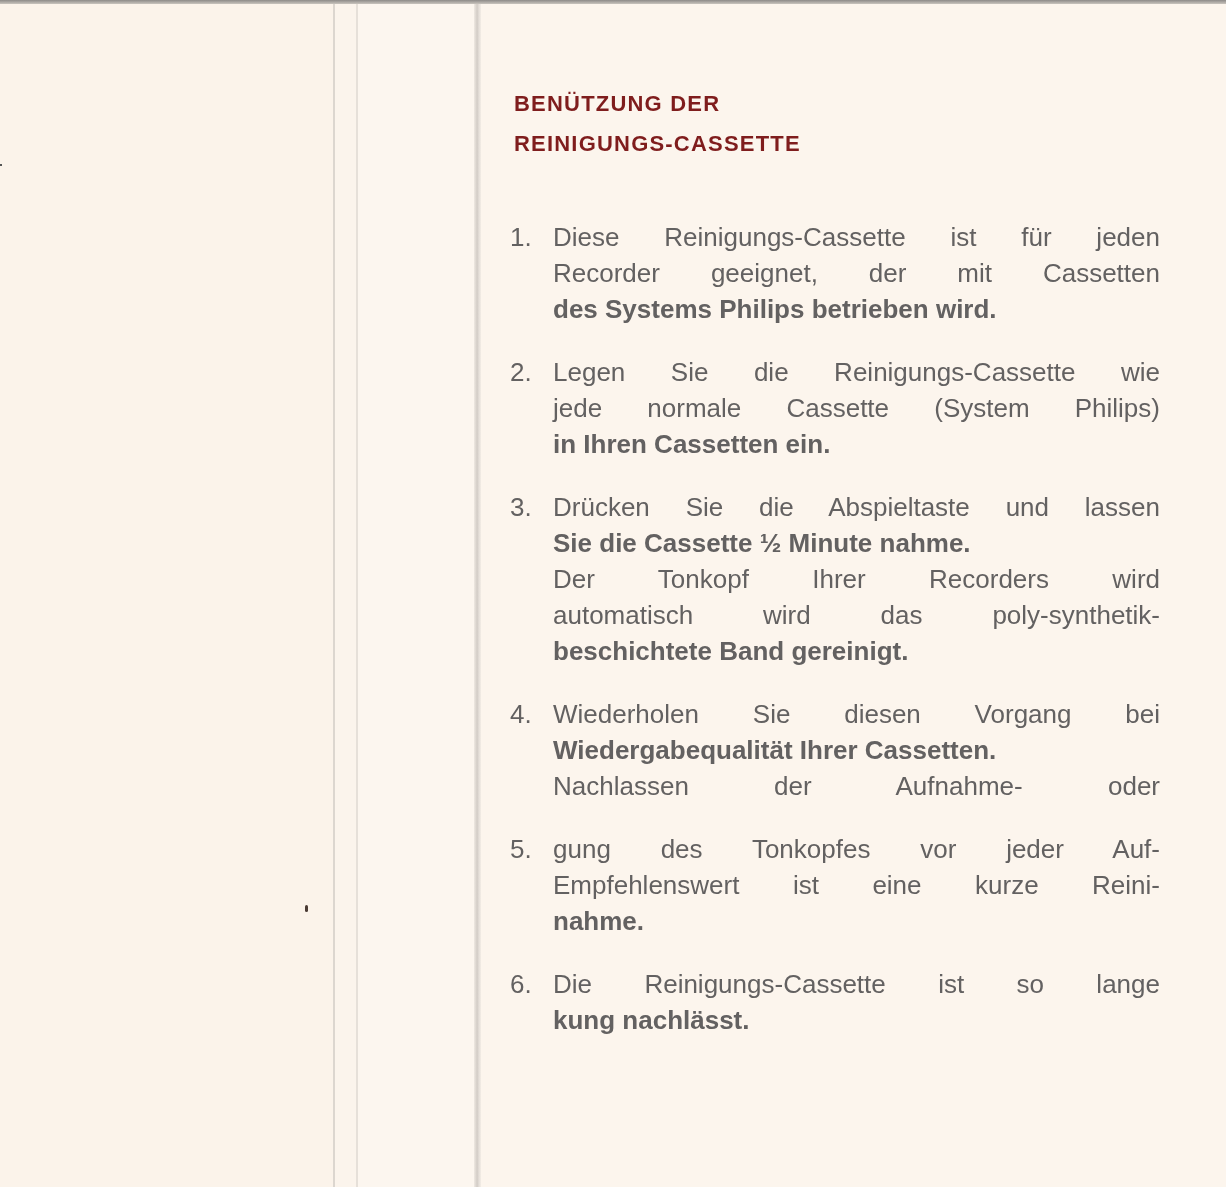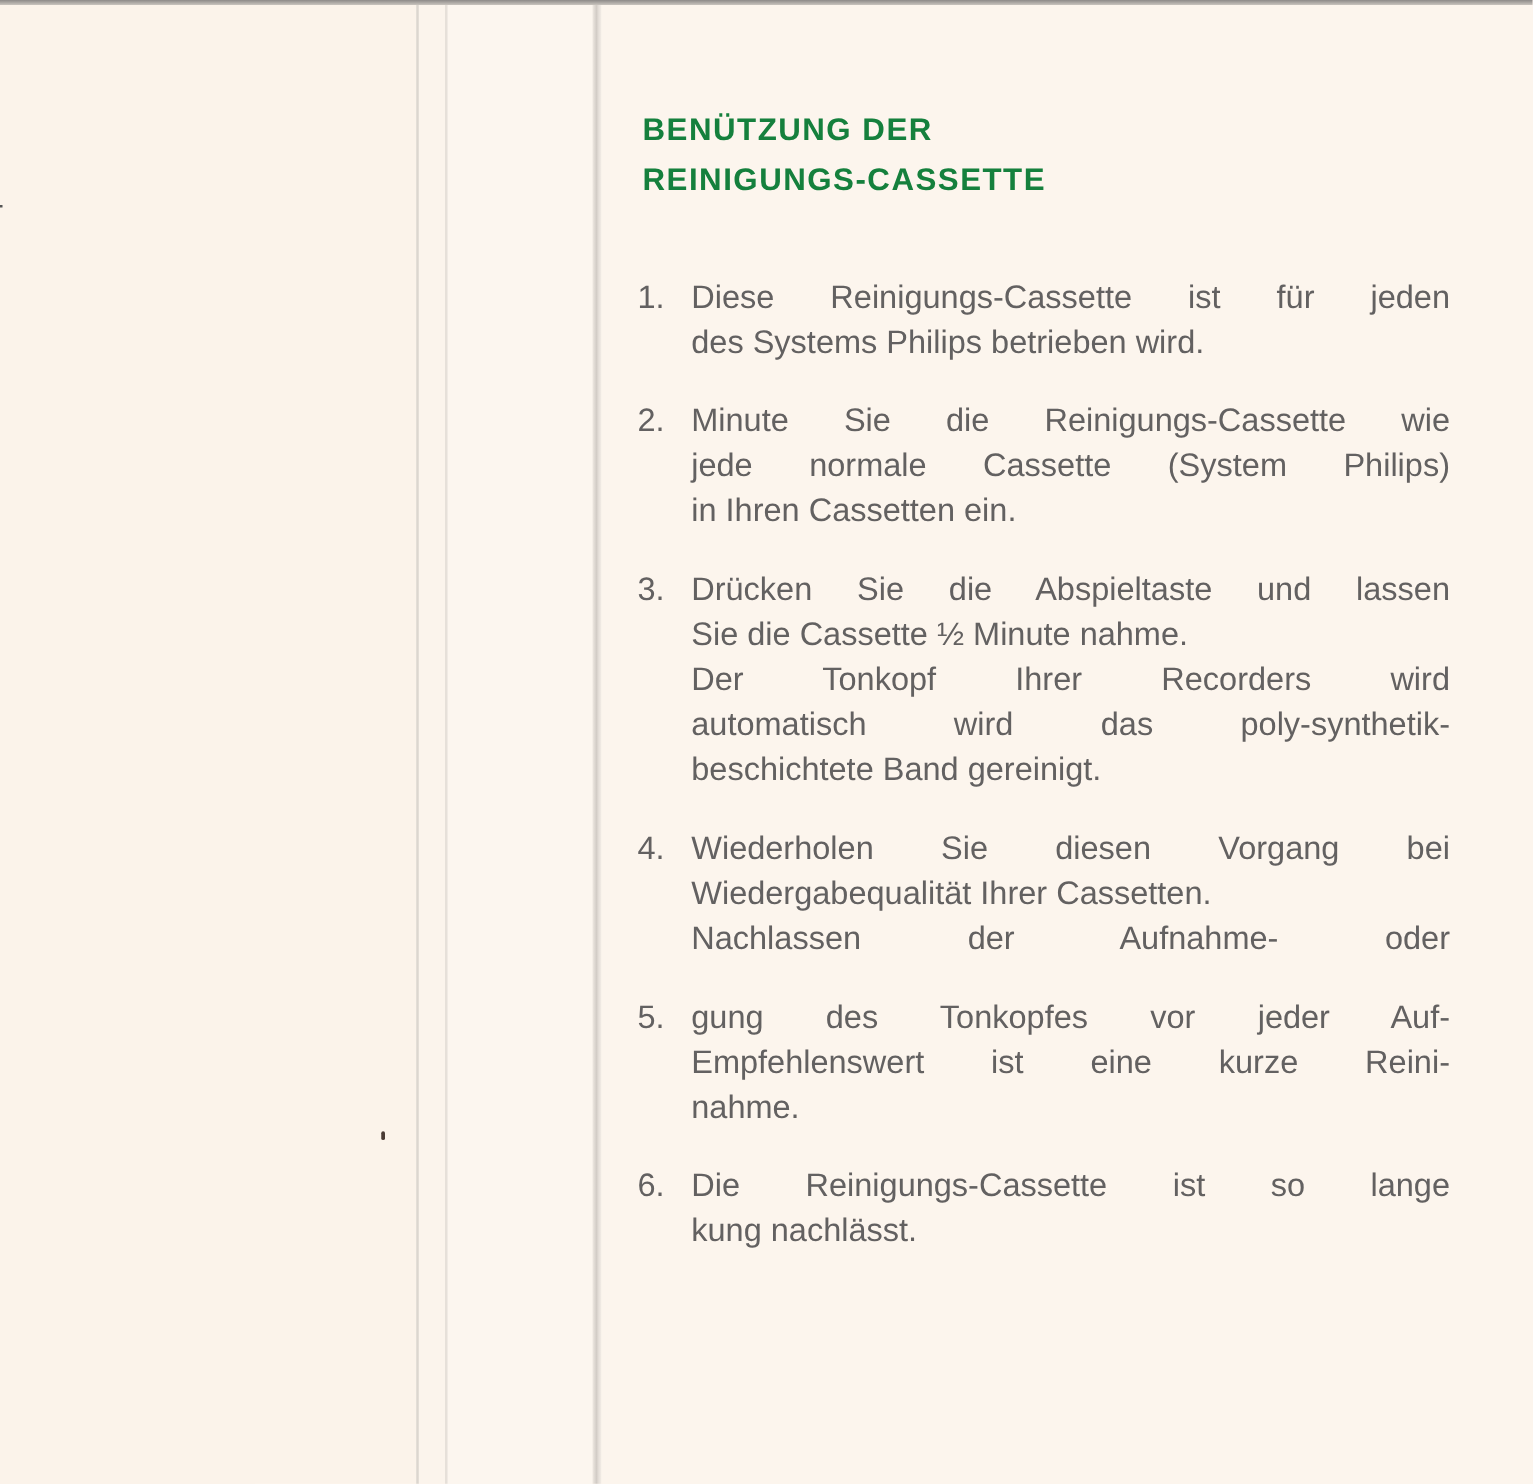--- a/index.html
+++ b/index.html
@@ -63,23 +63,23 @@
       left: 0; top: 164px;
       width: 2px; height: 2px;
       background: #555;
     }
 
     .title {
       position: absolute;
       left: 514px;
       top: 84px;
       margin: 0;
-      color: #15803d;
+      color: #7f1d1d;
       font-weight: bold;
-      font-size: 25px;
+      font-size: 22px;
       line-height: 40px;
       letter-spacing: 1.2px;
     }
     .title span { display: block; }
 
     .steps {
       position: absolute;
       left: 510px;
       top: 219px;
       width: 650px;
@@ -101,20 +101,21 @@
       top: 0;
     }
     .step-line {
       display: block;
       text-align: justify;
       text-align-last: justify;
       white-space: nowrap;
     }
     .step-line.last {
       text-align-last: left;
+      font-weight: bold;
     }
   </style>
 </head>
 <body>
 
 <div class="top-edge"></div>
 
 <div class="panel panel-left"></div>
 <div class="panel panel-spine"></div>
 <div class="panel panel-middle"></div>
@@ -129,25 +130,26 @@
 
 <h1 class="title">
   <span>BENÜTZUNG DER</span>
   <span>REINIGUNGS-CASSETTE</span>
 </h1>
 
 <ol class="steps">
   <li class="step">
     <span class="step-number">1.</span>
     <span class="step-line">Diese Reinigungs-Cassette ist für jeden</span>
+    <span class="step-line">Recorder geeignet, der mit Cassetten</span>
     <span class="step-line last">des Systems Philips betrieben wird.</span>
   </li>
   <li class="step">
     <span class="step-number">2.</span>
-    <span class="step-line">Minute Sie die Reinigungs-Cassette wie</span>
+    <span class="step-line">Legen Sie die Reinigungs-Cassette wie</span>
     <span class="step-line">jede normale Cassette (System Philips)</span>
     <span class="step-line last">in Ihren Cassetten ein.</span>
   </li>
   <li class="step">
     <span class="step-number">3.</span>
     <span class="step-line">Drücken Sie die Abspieltaste und lassen</span>
     <span class="step-line last">Sie die Cassette ½ Minute nahme.</span>
     <span class="step-line">Der Tonkopf Ihrer Recorders wird</span>
     <span class="step-line">automatisch wird das poly-synthetik-</span>
     <span class="step-line last">beschichtete Band gereinigt.</span>

